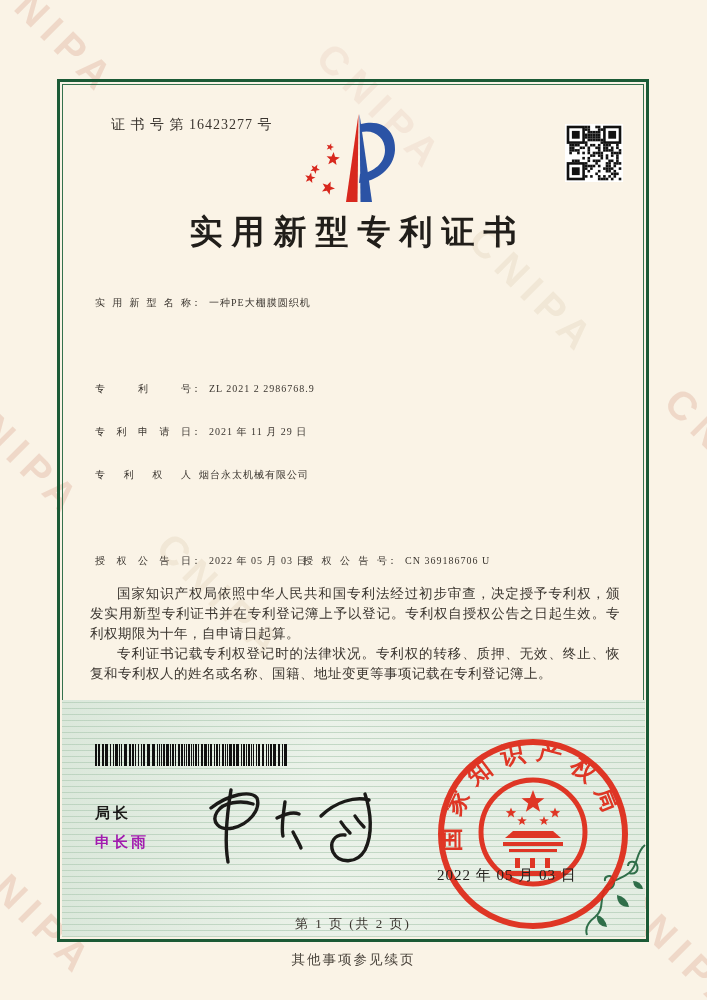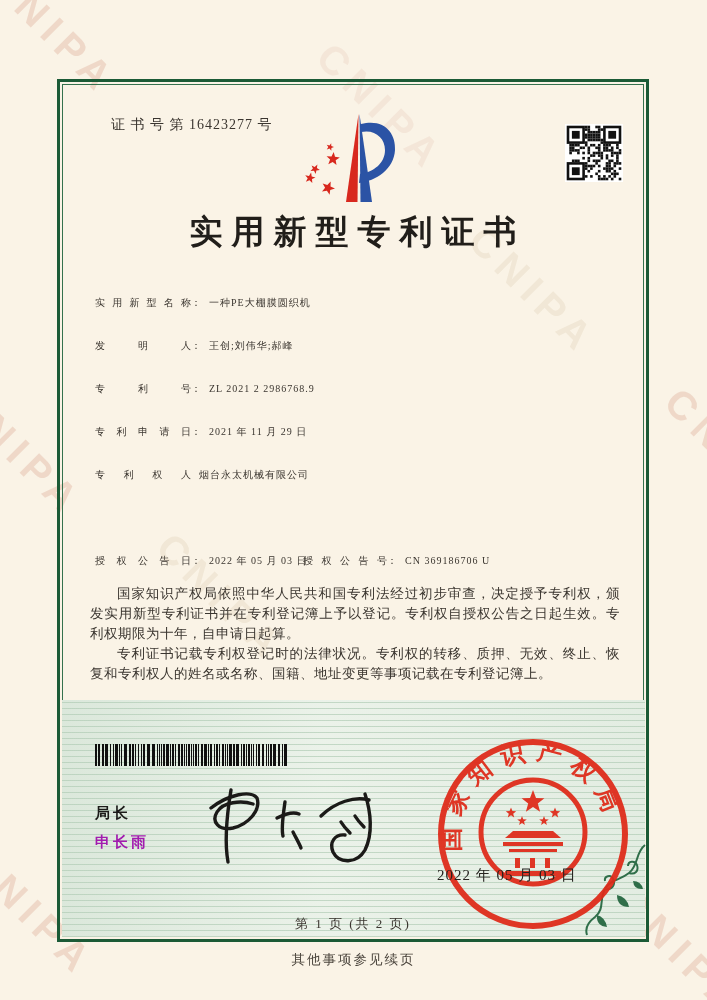--- a/index.html
+++ b/index.html
@@ -252,23 +252,20 @@
       <rect x="1.7" y="38.1" width="18.2" height="18.2" fill="#111"></rect>
       <rect x="4.3" y="40.7" width="13" height="13" fill="#fff"></rect>
       <rect x="6.9" y="43.300000000000004" width="7.800000000000001" height="7.800000000000001" fill="#111"></rect>
     </svg>
 
   <div class="title">实用新型专利证书</div>
 
   <div class="frow" style="top:296px">
     <span class="flabel">实用新型名称</span><span class="colon">：</span><span class="fvalue">一种PE大棚膜圆织机</span>
   </div>
-  <div class="frow" style="top:339px">
-    <span class="flabel">发明人</span><span class="colon">：</span><span class="fvalue">王创;刘伟华;郝峰</span>
-  </div>
   <div class="frow" style="top:382px">
     <span class="flabel">专利号</span><span class="colon">：</span><span class="fvalue">ZL 2021 2 2986768.9</span>
   </div>
   <div class="frow" style="top:425px">
     <span class="flabel">专利申请日</span><span class="colon">：</span><span class="fvalue">2021 年 11 月 29 日</span>
   </div>
   <div class="frow" style="top:468px">
     <span class="flabel">专利权人</span><span class="colon"></span><span class="fvalue">烟台永太机械有限公司</span>
   </div>
   <div class="frow" style="top:554px">

